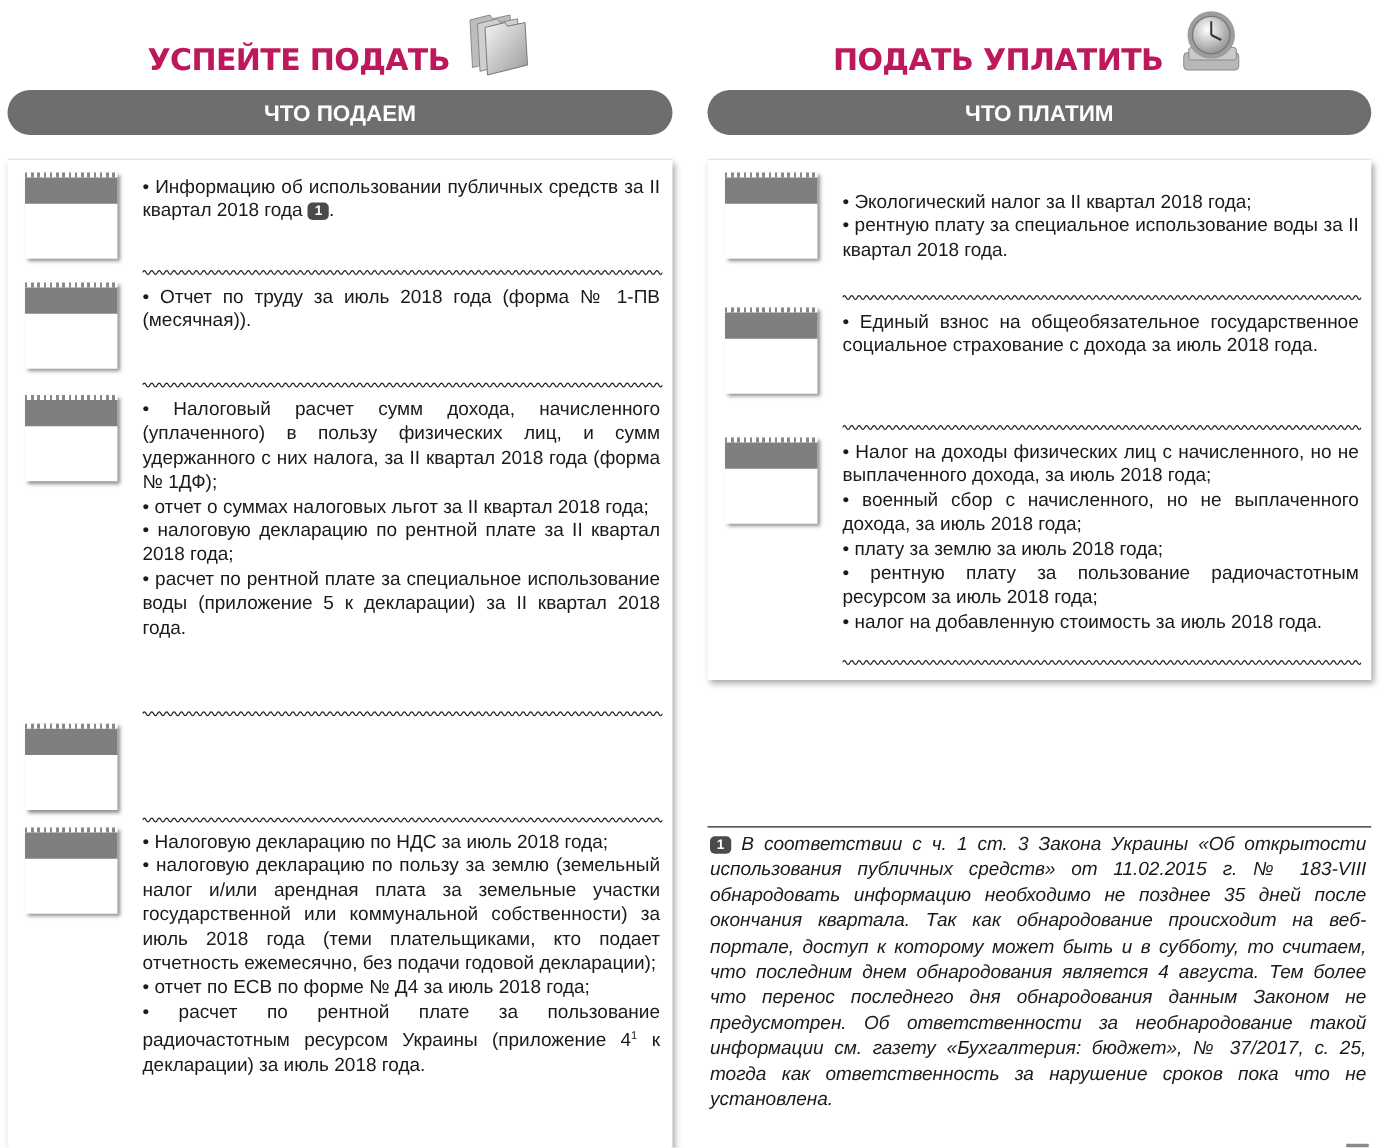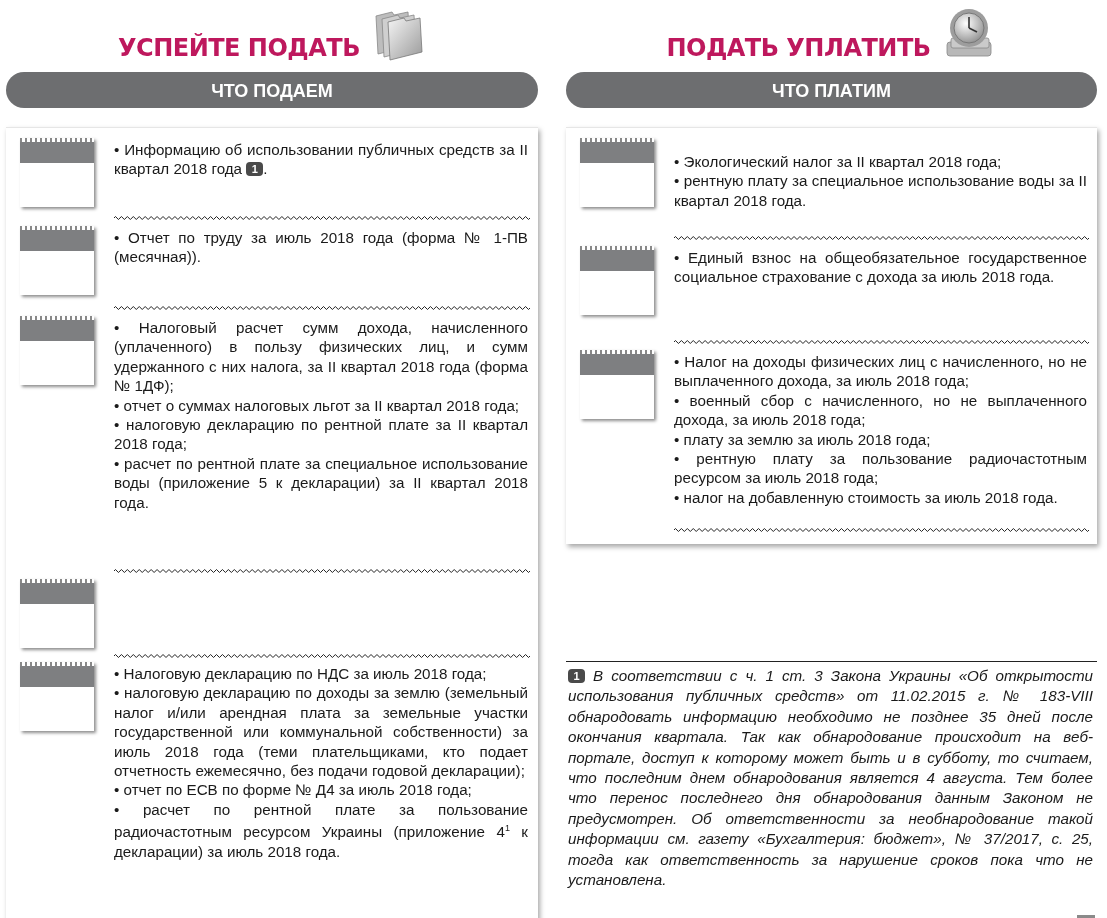--- a/index.html
+++ b/index.html
@@ -94,21 +94,21 @@
       <div class="dow"></div>
       <div class="day"></div>
       </div>
       <div class="cal" style="top: 534px;">
         <div class="rings"></div>
       <div class="dow"></div>
       <div class="day"></div>
       </div>
       <div class="text" style="position: absolute; left: 108px; right: 10px; top: 536px;">
         <p><span>•  Налоговую декларацию по </span><b>НДС</b><span> за июль 2018 года;</span></p>
-        <p><span>•  налоговую декларацию по </span><b>доходы за землю</b><span> (земельный налог и/или арендная плата за земельные участки государственной или коммунальной собственности) за июль 2018 года (теми плательщиками, кто подает отчетность ежемесячно, без подачи годовой декларации);</span></p>
+        <p><span>•  налоговую декларацию по </span><b>пользу за землю</b><span> (земельный налог и/или арендная плата за земельные участки государственной или коммунальной собственности) за июль 2018 года (теми плательщиками, кто подает отчетность ежемесячно, без подачи годовой декларации);</span></p>
         <p><span>•  отчет по ЕСВ по форме № Д4 за июль 2018 года;</span></p>
         <p><span>•  расчет по рентной плате за </span><b>пользование радиочастотным ресурсом</b><span> Украины (приложение 4</span><sup style="font-size: 9px;">1</sup><span> к декларации) за июль 2018 года.</span></p>
       </div>
       <div class="wave" style="top: 86px;">
         <svg viewBox="0 0 420 8" preserveAspectRatio="none">
           <path d="M0 4 q1.5 -3 3 0 q1.5 3 3 0 q1.5 -3 3 0 q1.5 3 3 0 q1.5 -3 3 0 q1.5 3 3 0 q1.5 -3 3 0 q1.5 3 3 0 q1.5 -3 3 0 q1.5 3 3 0 q1.5 -3 3 0 q1.5 3 3 0 q1.5 -3 3 0 q1.5 3 3 0 q1.5 -3 3 0 q1.5 3 3 0 q1.5 -3 3 0 q1.5 3 3 0 q1.5 -3 3 0 q1.5 3 3 0 q1.5 -3 3 0 q1.5 3 3 0 q1.5 -3 3 0 q1.5 3 3 0 q1.5 -3 3 0 q1.5 3 3 0 q1.5 -3 3 0 q1.5 3 3 0 q1.5 -3 3 0 q1.5 3 3 0 q1.5 -3 3 0 q1.5 3 3 0 q1.5 -3 3 0 q1.5 3 3 0 q1.5 -3 3 0 q1.5 3 3 0 q1.5 -3 3 0 q1.5 3 3 0 q1.5 -3 3 0 q1.5 3 3 0 q1.5 -3 3 0 q1.5 3 3 0 q1.5 -3 3 0 q1.5 3 3 0 q1.5 -3 3 0 q1.5 3 3 0 q1.5 -3 3 0 q1.5 3 3 0 q1.5 -3 3 0 q1.5 3 3 0 q1.5 -3 3 0 q1.5 3 3 0 q1.5 -3 3 0 q1.5 3 3 0 q1.5 -3 3 0 q1.5 3 3 0 q1.5 -3 3 0 q1.5 3 3 0 q1.5 -3 3 0 q1.5 3 3 0 q1.5 -3 3 0 q1.5 3 3 0 q1.5 -3 3 0 q1.5 3 3 0 q1.5 -3 3 0 q1.5 3 3 0 q1.5 -3 3 0 q1.5 3 3 0 q1.5 -3 3 0 q1.5 3 3 0 q1.5 -3 3 0 q1.5 3 3 0 q1.5 -3 3 0 q1.5 3 3 0 q1.5 -3 3 0 q1.5 3 3 0 q1.5 -3 3 0 q1.5 3 3 0 q1.5 -3 3 0 q1.5 3 3 0 q1.5 -3 3 0 q1.5 3 3 0 q1.5 -3 3 0 q1.5 3 3 0 q1.5 -3 3 0 q1.5 3 3 0 q1.5 -3 3 0 q1.5 3 3 0 q1.5 -3 3 0 q1.5 3 3 0 q1.5 -3 3 0 q1.5 3 3 0 q1.5 -3 3 0 q1.5 3 3 0 q1.5 -3 3 0 q1.5 3 3 0 q1.5 -3 3 0 q1.5 3 3 0 q1.5 -3 3 0 q1.5 3 3 0 q1.5 -3 3 0 q1.5 3 3 0 q1.5 -3 3 0 q1.5 3 3 0 q1.5 -3 3 0 q1.5 3 3 0 q1.5 -3 3 0 q1.5 3 3 0 q1.5 -3 3 0 q1.5 3 3 0 q1.5 -3 3 0 q1.5 3 3 0 q1.5 -3 3 0 q1.5 3 3 0 q1.5 -3 3 0 q1.5 3 3 0 q1.5 -3 3 0 q1.5 3 3 0 q1.5 -3 3 0 q1.5 3 3 0 q1.5 -3 3 0 q1.5 3 3 0 q1.5 -3 3 0 q1.5 3 3 0 q1.5 -3 3 0 q1.5 3 3 0 q1.5 -3 3 0 q1.5 3 3 0 q1.5 -3 3 0 q1.5 3 3 0 q1.5 -3 3 0 q1.5 3 3 0 q1.5 -3 3 0 q1.5 3 3 0 q1.5 -3 3 0 q1.5 3 3 0 q1.5 -3 3 0 q1.5 3 3 0 q1.5 -3 3 0 q1.5 3 3 0" fill="none" stroke="#222" stroke-width="1"></path>
         </svg>
       </div>
       <div class="wave" style="top: 176px;">
         <svg viewBox="0 0 420 8" preserveAspectRatio="none">

